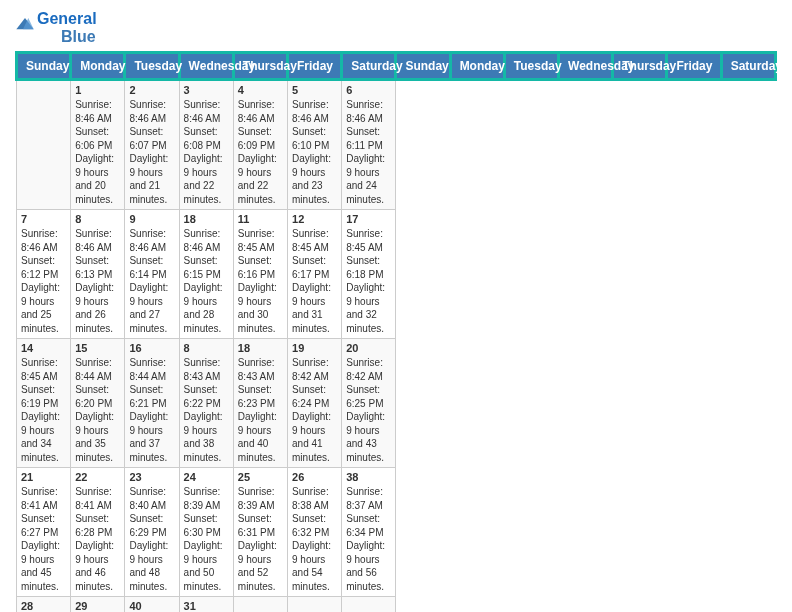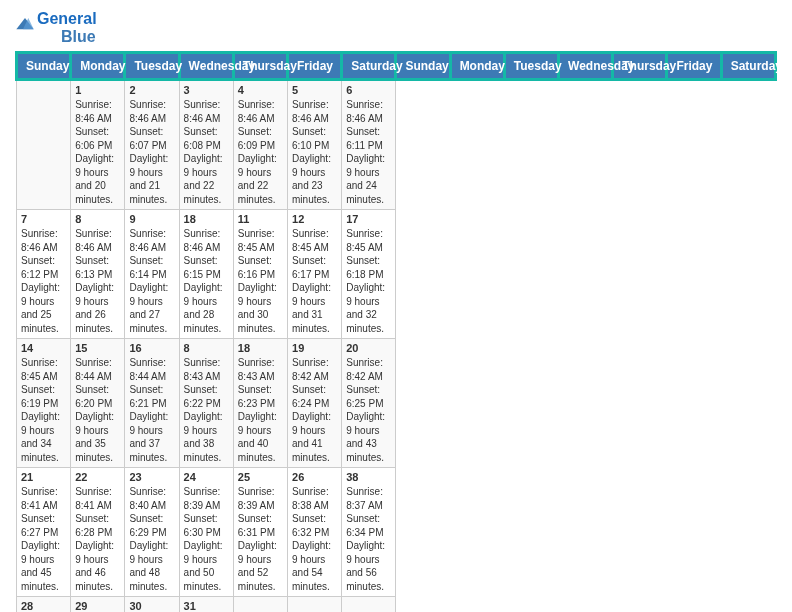--- a/index.html
+++ b/index.html
@@ -259,21 +259,21 @@
         <tr>
           <td>
             <div class="day-number">28</div>
             <div class="day-info">Sunrise: 8:36 AM<br>Sunset: 6:35 PM<br>Daylight: 9 hours and 58 minutes.</div>
           </td>
           <td>
             <div class="day-number">29</div>
             <div class="day-info">Sunrise: 8:36 AM<br>Sunset: 6:36 PM<br>Daylight: 10 hours and 0 minutes.</div>
           </td>
           <td>
-            <div class="day-number">30</div>
+            <div class="day-number">40</div>
             <div class="day-info">Sunrise: 8:35 AM<br>Sunset: 6:37 PM<br>Daylight: 10 hours and 2 minutes.</div>
           </td>
           <td>
             <div class="day-number">31</div>
             <div class="day-info">Sunrise: 8:34 AM<br>Sunset: 6:39 PM<br>Daylight: 10 hours and 4 minutes.</div>
           </td>
           <td class="empty-cell"></td>
           <td class="empty-cell"></td>
           <td class="empty-cell"></td>
         </tr>

